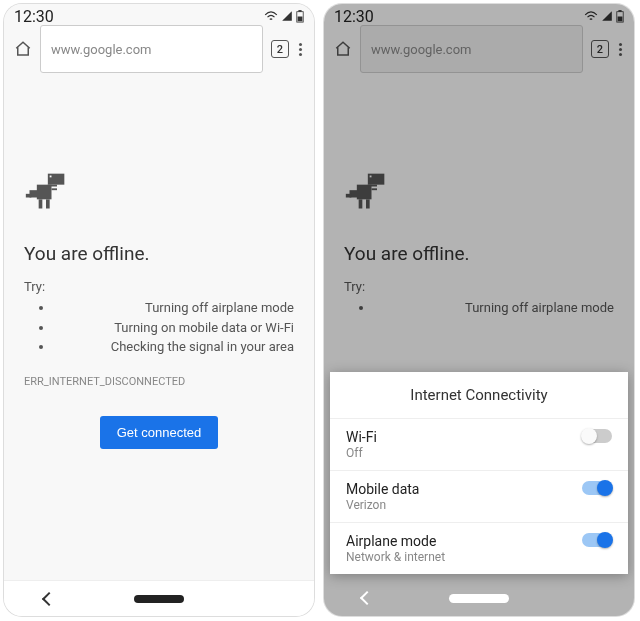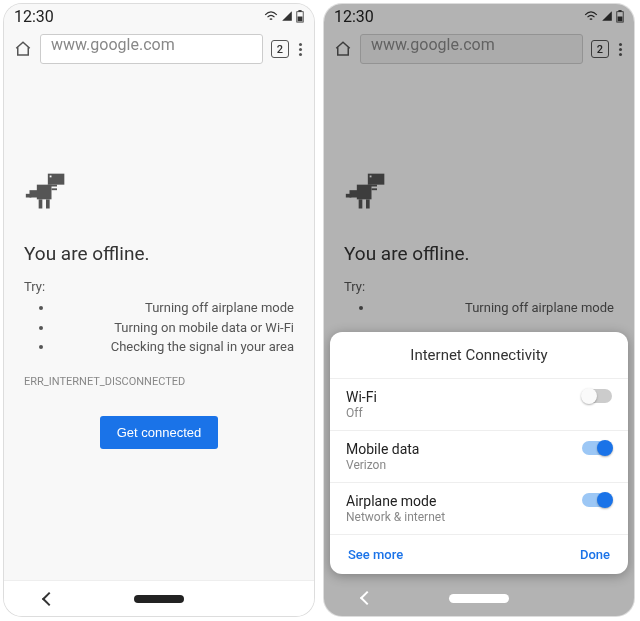--- a/index.html
+++ b/index.html
@@ -13,23 +13,23 @@
     height: 24px; display: flex; align-items: center; justify-content: space-between;
     padding: 0 10px; font-size: 16px; color: #222; background: #f8f8f8;
   }
   .status-icons { display: flex; gap: 3px; align-items: center; }
   .browser-bar {
     height: 42px; display: flex; align-items: center; gap: 8px;
     padding: 0 10px; background: #f8f8f8;
   }
   .home-icon { width: 18px; height: 18px; color: #555; }
   .omnibox {
-    flex: 1; height: 30px; border: 1px solid #ccc; border-radius: 3px;
-    padding: 0 10px; display: flex; background: #fff;
-    color: #888; font-size: 16px;
+    flex: 1; height: 48px; border: 1px solid #ccc; border-radius: 3px;
+    padding: 0 10px; display: flex; align-items: center; background: #fff;
+    color: #888; font-size: 13px;
   }
   .tab-count {
     width: 18px; height: 18px; border: 1.5px solid #555; border-radius: 3px;
     display: flex; align-items: center; justify-content: center;
     font-size: 11px; color: #333; font-weight: 500;
   }
   .overflow { display: flex; flex-direction: column; gap: 2px; padding: 2px; }
   .overflow div { width: 3px; height: 3px; background: #555; border-radius: 50%; }
   .content {
     padding: 100px 20px 20px 20px; background: #f8f8f8; flex: 1;
@@ -55,21 +55,21 @@
   .nav-back { width: 10px; height: 10px; border-left: 2px solid #333; border-bottom: 2px solid #333; transform: rotate(45deg); }
   .nav-pill { width: 50px; height: 8px; background: #222; border-radius: 6px; }
   .nav-empty { width: 10px; }
 
   
   .dim-overlay {
     position: absolute; inset: 0; background: rgba(0,0,0,0.28);
   }
   .sheet {
     position: absolute; left: 6px; right: 6px; bottom: 42px;
-    background: #fff; border-radius: 12px; box-shadow: 0 2px 12px rgba(0,0,0,0.3);
+    background: #fff; border-radius: 0; box-shadow: 0 2px 12px rgba(0,0,0,0.3);
     overflow: hidden;
   }
   .sheet-title { text-align: center; font-size: 15px; color: #333; padding: 14px 0; }
   .sheet-row {
     display: flex; align-items: flex-start; justify-content: space-between;
     padding: 10px 16px; border-top: 1px solid #eee;
   }
   .sheet-row-label { font-size: 14px; color: #222; }
   .sheet-row-sub { font-size: 12px; color: #888; margin-top: 1px; }
   .switch {
@@ -249,24 +249,20 @@
     <div class="sheet-row">
       <div>
         <div class="sheet-row-label">Airplane mode</div>
         <div class="sheet-row-sub">Network &amp; internet</div>
       </div>
       <div class="switch on">
           <div class="knob"></div>
         </div>
     </div>
 
-    <div class="sheet-actions">
-      <span>See more</span>
-      <span>Done</span>
-    </div>
   </div>
 
   <div class="nav-bar-right">
     <div class="nav-back"></div>
     <div class="nav-pill"></div>
     <div class="nav-empty"></div>
   </div>
 </div>
 
 </body></html>

